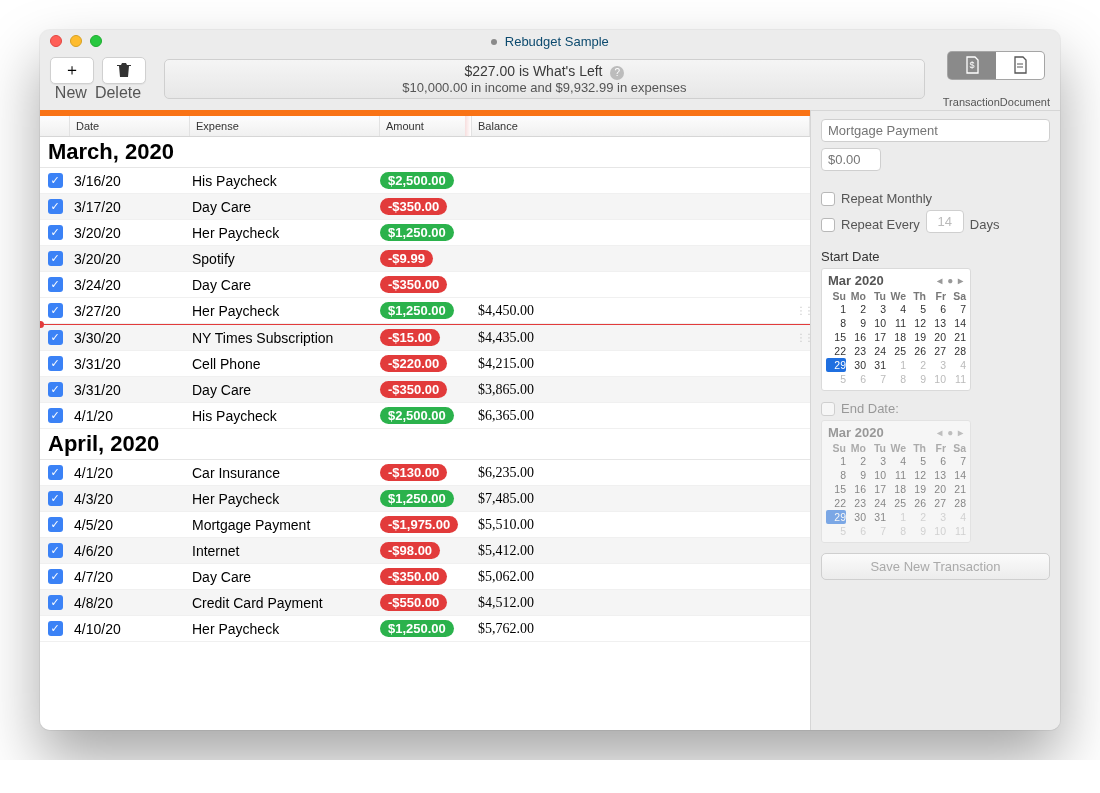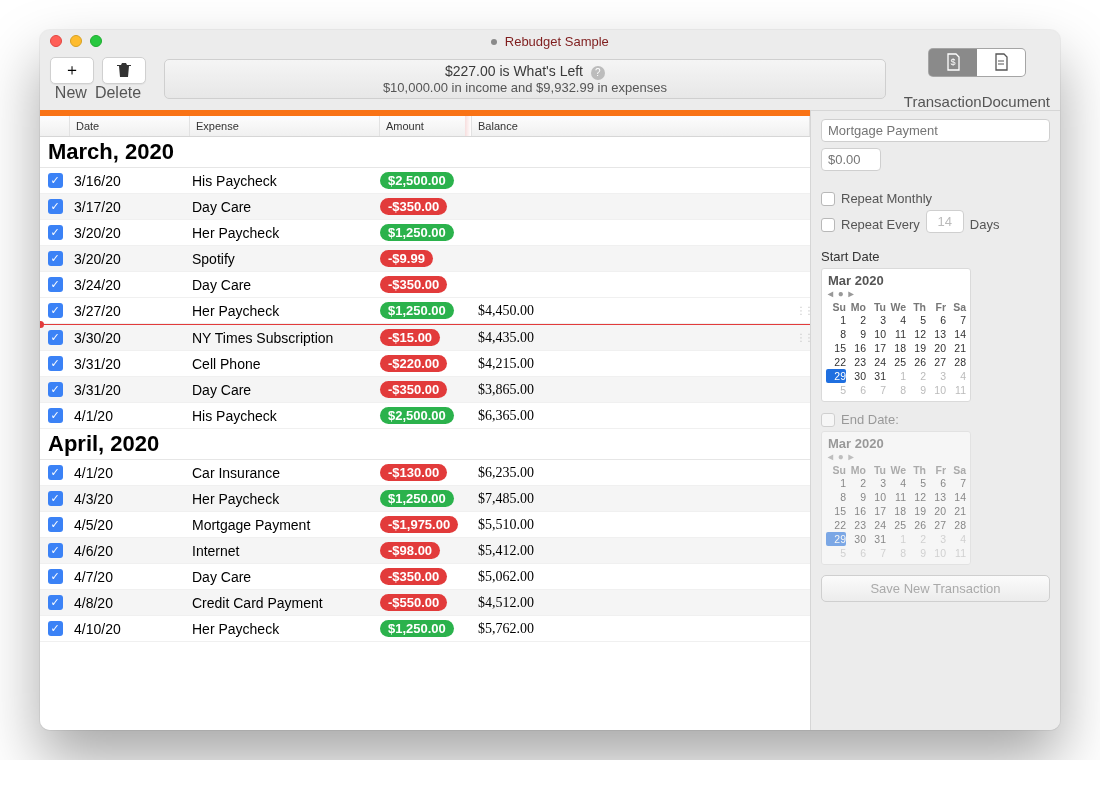--- a/index.html
+++ b/index.html
@@ -21,21 +21,21 @@
     height: 22px;
     display: flex; align-items: center;
     padding: 0 10px;
     position: relative;
   }
   .traffic { display: flex; gap: 8px; }
   .dot { width: 12px; height: 12px; border-radius: 50%; }
   .dot.red { background: #ff5f57; border: 1px solid #e24640; }
   .dot.yellow { background: #febc2e; border: 1px solid #d6a023; }
   .dot.green { background: #28c840; border: 1px solid #1ead2f; }
-  .title-wrap { position: absolute; left: 0; right: 0; text-align: center; font-size: 13px; color: #7f1d1d; }
+  .title-wrap { position: absolute; left: 0; right: 0; text-align: center; font-size: 13px; color: #0c4a6e; }
   .title-dot { display: inline-block; width: 6px; height: 6px; border-radius: 50%; background: #8a8a8a; vertical-align: middle; margin-right: 4px; }
   .toolbar {
     height: 58px;
     display: flex; align-items: center;
     padding: 0 10px 4px 10px;
     gap: 8px;
   }
   .tool-btn {
     background: #fff;
     border: 1px solid #d0d0d0;
@@ -72,21 +72,21 @@
   }
   .seg-btn {
     padding: 4px 8px 2px;
     text-align: center;
     cursor: pointer;
     min-width: 48px;
   }
   .seg-btn.active { background:#8a8a8a; border-radius:4px 0 0 4px; color:#fff; }
   .seg-btn:not(.active) { background:#fff; border-radius:0 4px 4px 0; }
   .seg-btn .glyph { font-size:15px; display:block; }
-  .seg-labels { display:flex; font-size:15px; color:#555;margin-top:16px; }
+  .seg-labels { display:flex; font-size:11px; color:#555;margin-top:16px; }
   .seg-labels span { flex:1; text-align:center; }
 
   .content {
     flex: 1; display: flex; min-height: 0;
   }
   .main {
     flex: 1;
     background: #fff;
     border-top: 6px solid #f97316;
     overflow-y: auto;
@@ -177,21 +177,21 @@
   .side-label{font-size:13px;color:#333;margin:10px 0 4px;}
   .cal {
     background:#fff;
     border:1px solid #dadada;
     border-radius:3px;
     padding:4px;
     margin-bottom:10px;
     width: 150px;
   }
   .cal.disabled{opacity:0.55;}
-  .cal-head{display:flex;align-items:flex-start;justify-content:space-between;font-weight:700;font-size:13px;padding:0 2px 2px;flex-direction:column;}
+  .cal-head{display:flex;align-items:center;justify-content:space-between;font-weight:700;font-size:13px;padding:0 2px 2px;}
   .cal-nav{color:#999;font-size:10px;letter-spacing:1px;}
   .cal-grid{display:grid;grid-template-columns:repeat(7,1fr);gap:0;font-size:10.5px;text-align:right;}
   .cal-grid .dow{color:#777;font-weight:600;}
   .cal-grid .d{padding:1px 0;color:#333;}
   .cal-grid .d.out{color:#bbb;}
   .cal-grid .d.sel{background:#1f6fe0;color:#fff;border-radius:2px;}
   .save-btn{
     width:100%;
     background:linear-gradient(#fbfbfb,#ececec);
     border:1px solid #cfcfcf;

